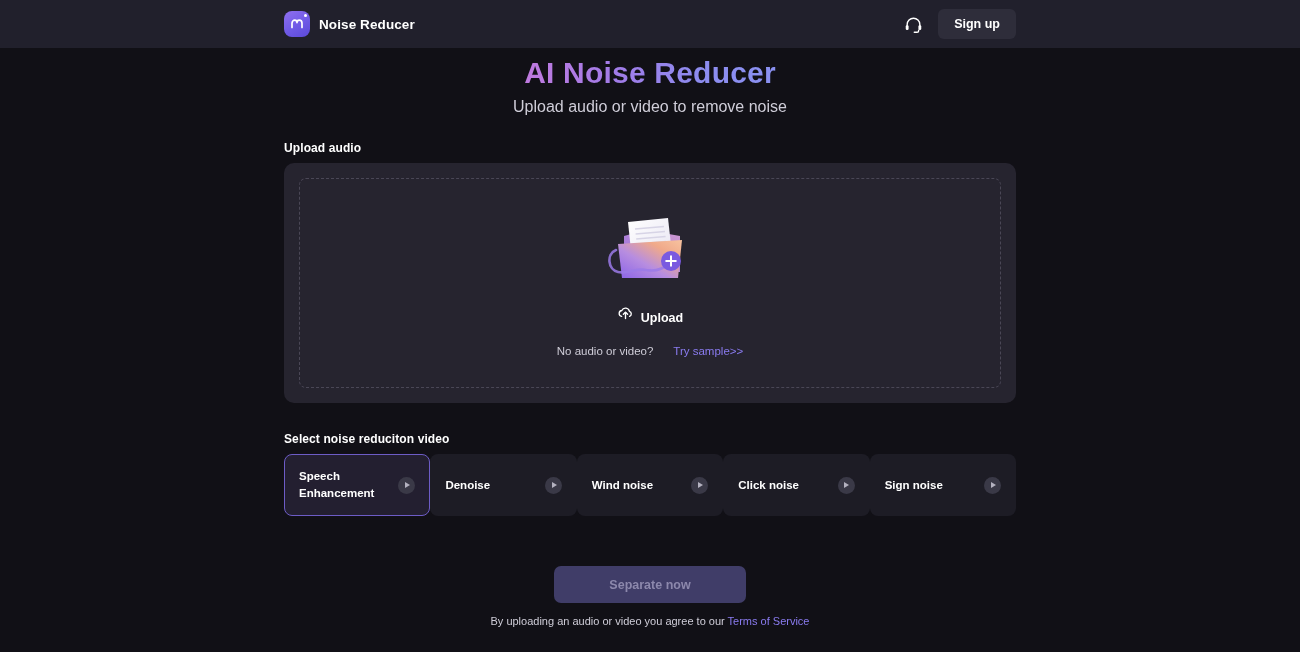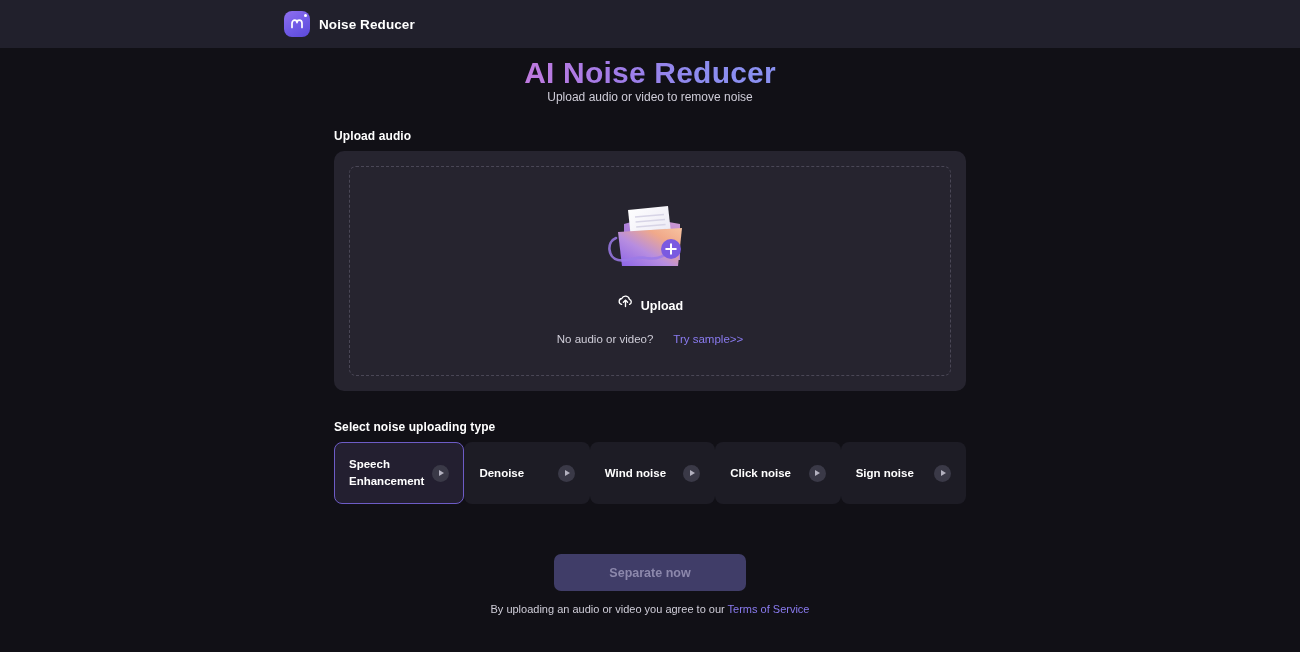--- a/index.html
+++ b/index.html
@@ -49,24 +49,24 @@
 
   
   .hero { text-align:center; padding-top:8px; }
   .hero-title {
     font-size:30px; font-weight:bold; letter-spacing:.2px;
     background:linear-gradient(90deg,#c07adf 0%,#a07ce8 38%,#8d8cef 70%,#8a91f2 100%);
     -webkit-background-clip:text; background-clip:text;
     -webkit-text-fill-color:transparent; color:transparent;
     display:inline-block;
   }
-  .hero-sub { font-size:12px; color:#cfcdd8; }
-
-  
-  .wrap { width:632px; margin:0 auto; }
+  .hero-sub { font-size:16px; color:#cfcdd8; margin-top:8px; }
+
+  
+  .wrap { width:732px; margin:0 auto; }
   .section-label {
     font-size:12px; font-weight:bold; color:#ffffff;
     margin-bottom:8px; letter-spacing:.1px;
   }
 
   .upload-panel {
     background:#26242f;
     border-radius:10px;
     padding:15px;
     height:240px;
@@ -137,20 +137,31 @@
   <div class="brand">
     <span class="logo">
       <svg width="16" height="16" viewBox="0 0 16 16" aria-hidden="true">
         <path d="M3 11.5 L3 7.2 C3 5.4 4.3 4.2 5.8 4.2 C7.3 4.2 8 5.3 8 6.6 C8 5.3 8.7 4.2 10.2 4.2 C11.7 4.2 13 5.4 13 7.2 L13 11.5" stroke="#ffffff" stroke-width="1.7" fill="none" stroke-linecap="round" stroke-linejoin="round"></path>
       </svg>
       <span class="dot"></span>
     </span>
     <span class="brand-name">Noise Reducer</span>
   </div>
 
+  <div class="header-right">
+    <span class="support-icon">
+      <svg width="19" height="19" viewBox="0 0 24 24" fill="none" stroke="#ffffff" stroke-width="1.8" stroke-linecap="round" stroke-linejoin="round" aria-hidden="true">
+        <path d="M4 14v-2a8 8 0 0 1 16 0v2"></path>
+        <rect x="2.2" y="13" width="3.6" height="6" rx="1.6" fill="#ffffff" stroke="none"></rect>
+        <rect x="18.2" y="13" width="3.6" height="6" rx="1.6" fill="#ffffff" stroke="none"></rect>
+        <path d="M18.5 19.2v.6a2 2 0 0 1-2 2H13"></path>
+      </svg>
+    </span>
+    <button class="signup-btn">Sign up</button>
+  </div>
 </div>
 
 <div class="hero">
   <div class="hero-title">AI Noise Reducer</div>
   <div class="hero-sub">Upload audio or video to remove noise</div>
 </div>
 
 <div class="wrap" style="margin-top:25px;">
   <div class="section-label">Upload audio</div>
 
@@ -208,21 +219,21 @@
 
       <div class="hint">
         <span>No audio or video?</span><span class="link">Try sample&gt;&gt;</span>
       </div>
 
     </div>
   </div>
 </div>
 
 <div class="wrap types-section">
-  <div class="section-label">Select noise uploading type</div>
+  <div class="section-label">Select noise reduciton video</div>
   <div class="types" id="types-container">
       <div class="type-card selected">
         <div class="type-name">Speech Enhancement</div>
         <span class="play-btn">
           <span class="tri"></span>
         </span>
       </div>
       <div class="type-card">
         <div class="type-name">Denoise</div>
         <span class="play-btn">

